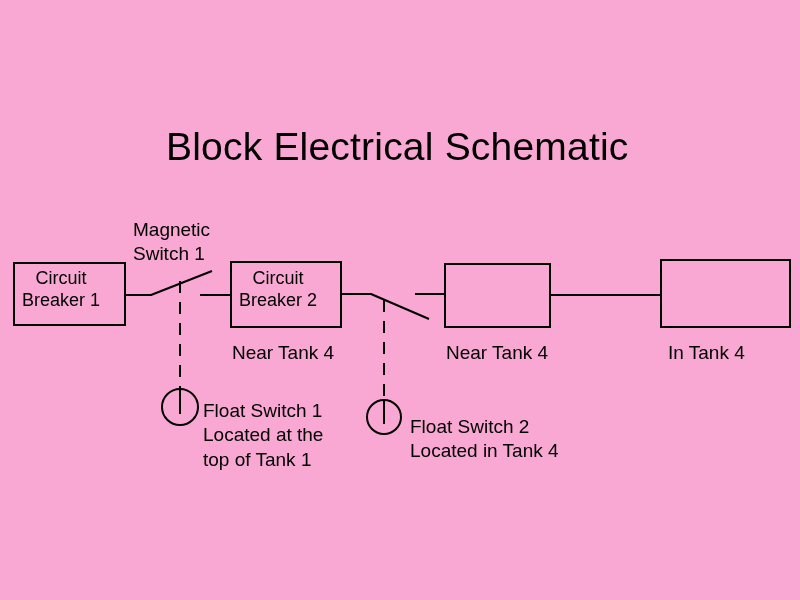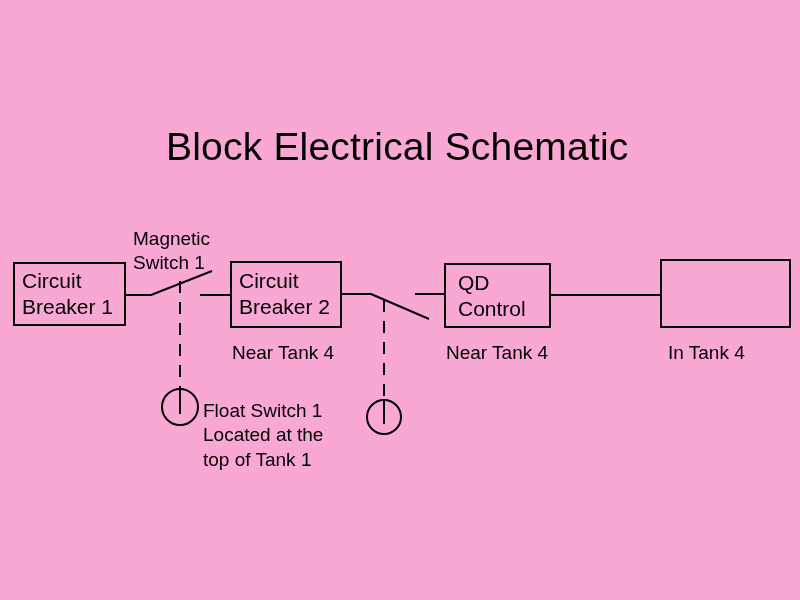--- a/index.html
+++ b/index.html
@@ -30,37 +30,38 @@
     line-height: 1.18;
     color: #000000;
   }
   #page-title {
     font-size: 39px;
     left: 166px;
     top: 124px;
     letter-spacing: 0.2px;
   }
   .block-label {
-    font-size: 21px;
+    font-size: 18px;
     line-height: 1.22;
+    text-align: center;
   }
   .note {
     font-size: 19px;
     line-height: 1.28;
   }
   .caption {
     font-size: 19px;
     line-height: 1.28;
   }
   #block-label-cb1   { left: 22px;  top: 268px; }
   #block-label-cb2   { left: 239px; top: 268px; }
   #block-label-qd    { left: 458px; top: 270px; }
   #block-label-pump  { left: 669px; top: 266px; }
 
-  #note-magnetic-switch-1 { left: 133px; top: 218px; margin-top: 9px; }
+  #note-magnetic-switch-1 { left: 133px; top: 218px; }
   #note-inside-power      { left: 6px;   top: 338px; }
   #note-near-tank-4-a     { left: 232px; top: 341px; }
   #note-near-tank-4-b     { left: 446px; top: 341px; }
   #note-in-tank-4         { left: 668px; top: 341px; text-align: right; }
   #note-float-switch-1    { left: 203px; top: 399px; }
   #note-float-switch-2    { left: 410px; top: 415px; }
 </style>
 </head>
 <body>
 
@@ -93,32 +94,32 @@
   </svg>
 
   <div class="lbl" id="page-title">Block Electrical Schematic</div>
 
   <div class="lbl block-label" id="block-label-cb1">Circuit
 Breaker 1</div>
 
   <div class="lbl block-label" id="block-label-cb2">Circuit
 Breaker 2</div>
 
-  <div class="lbl block-label" id="block-label-qd">QD
-Control</div>
 
 
   <div class="lbl note" id="note-magnetic-switch-1">Magnetic
 Switch 1</div>
 
 
   <div class="lbl caption" id="note-near-tank-4-a">Near Tank 4</div>
 
   <div class="lbl caption" id="note-near-tank-4-b">Near Tank 4</div>
 
   <div class="lbl caption" id="note-in-tank-4">In Tank 4</div>
 
   <div class="lbl caption" id="note-float-switch-1">Float Switch 1
 Located at the
 top of Tank 1</div>
 
+  <div class="lbl caption" id="note-float-switch-2">Float Switch 2
+Located in Tank 4</div>
 
 </div>
 
 </body></html>

